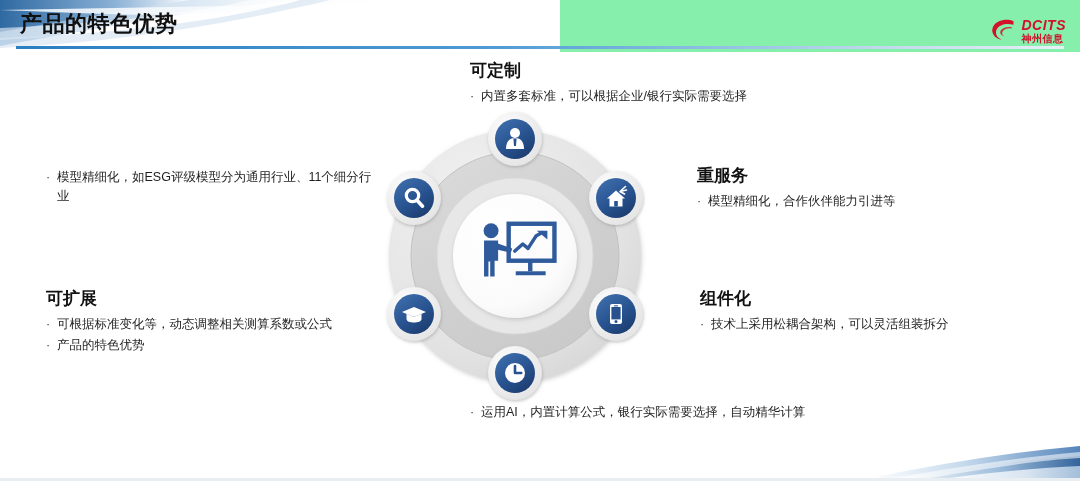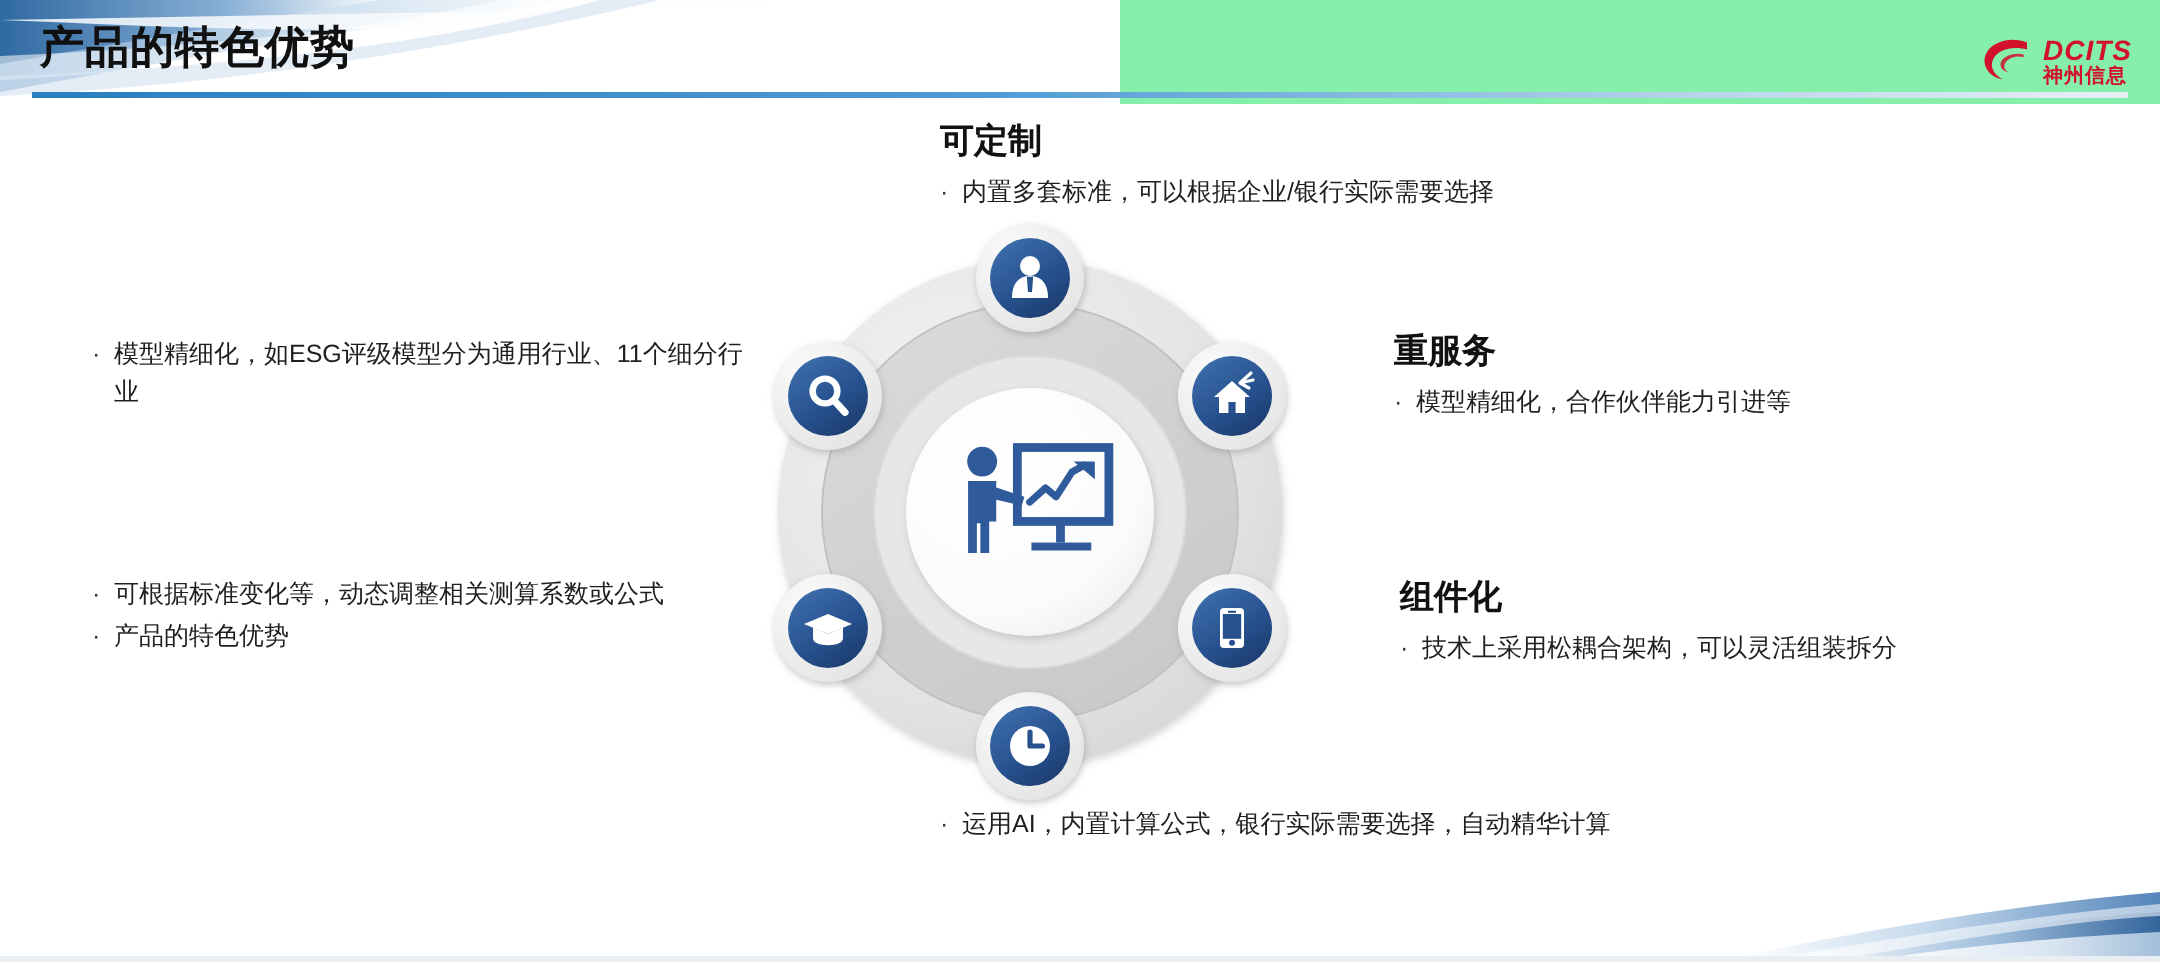--- a/index.html
+++ b/index.html
@@ -222,20 +222,21 @@
 
   <div class="block" id="block-service">
     <div class="block-title">重服务</div>
     <div class="bullet">
       <span class="bullet-dot">·</span>
       <span class="bullet-text">模型精细化，合作伙伴能力引进等</span>
     </div>
   </div>
 
   <div class="block" id="block-extensible">
+    <div class="block-title">可扩展</div>
     <div class="bullet">
       <span class="bullet-dot">·</span>
       <span class="bullet-text">可根据标准变化等，动态调整相关测算系数或公式</span>
     </div>
     <div class="bullet">
       <span class="bullet-dot">·</span>
       <span class="bullet-text">产品的特色优势</span>
     </div>
   </div>
 

